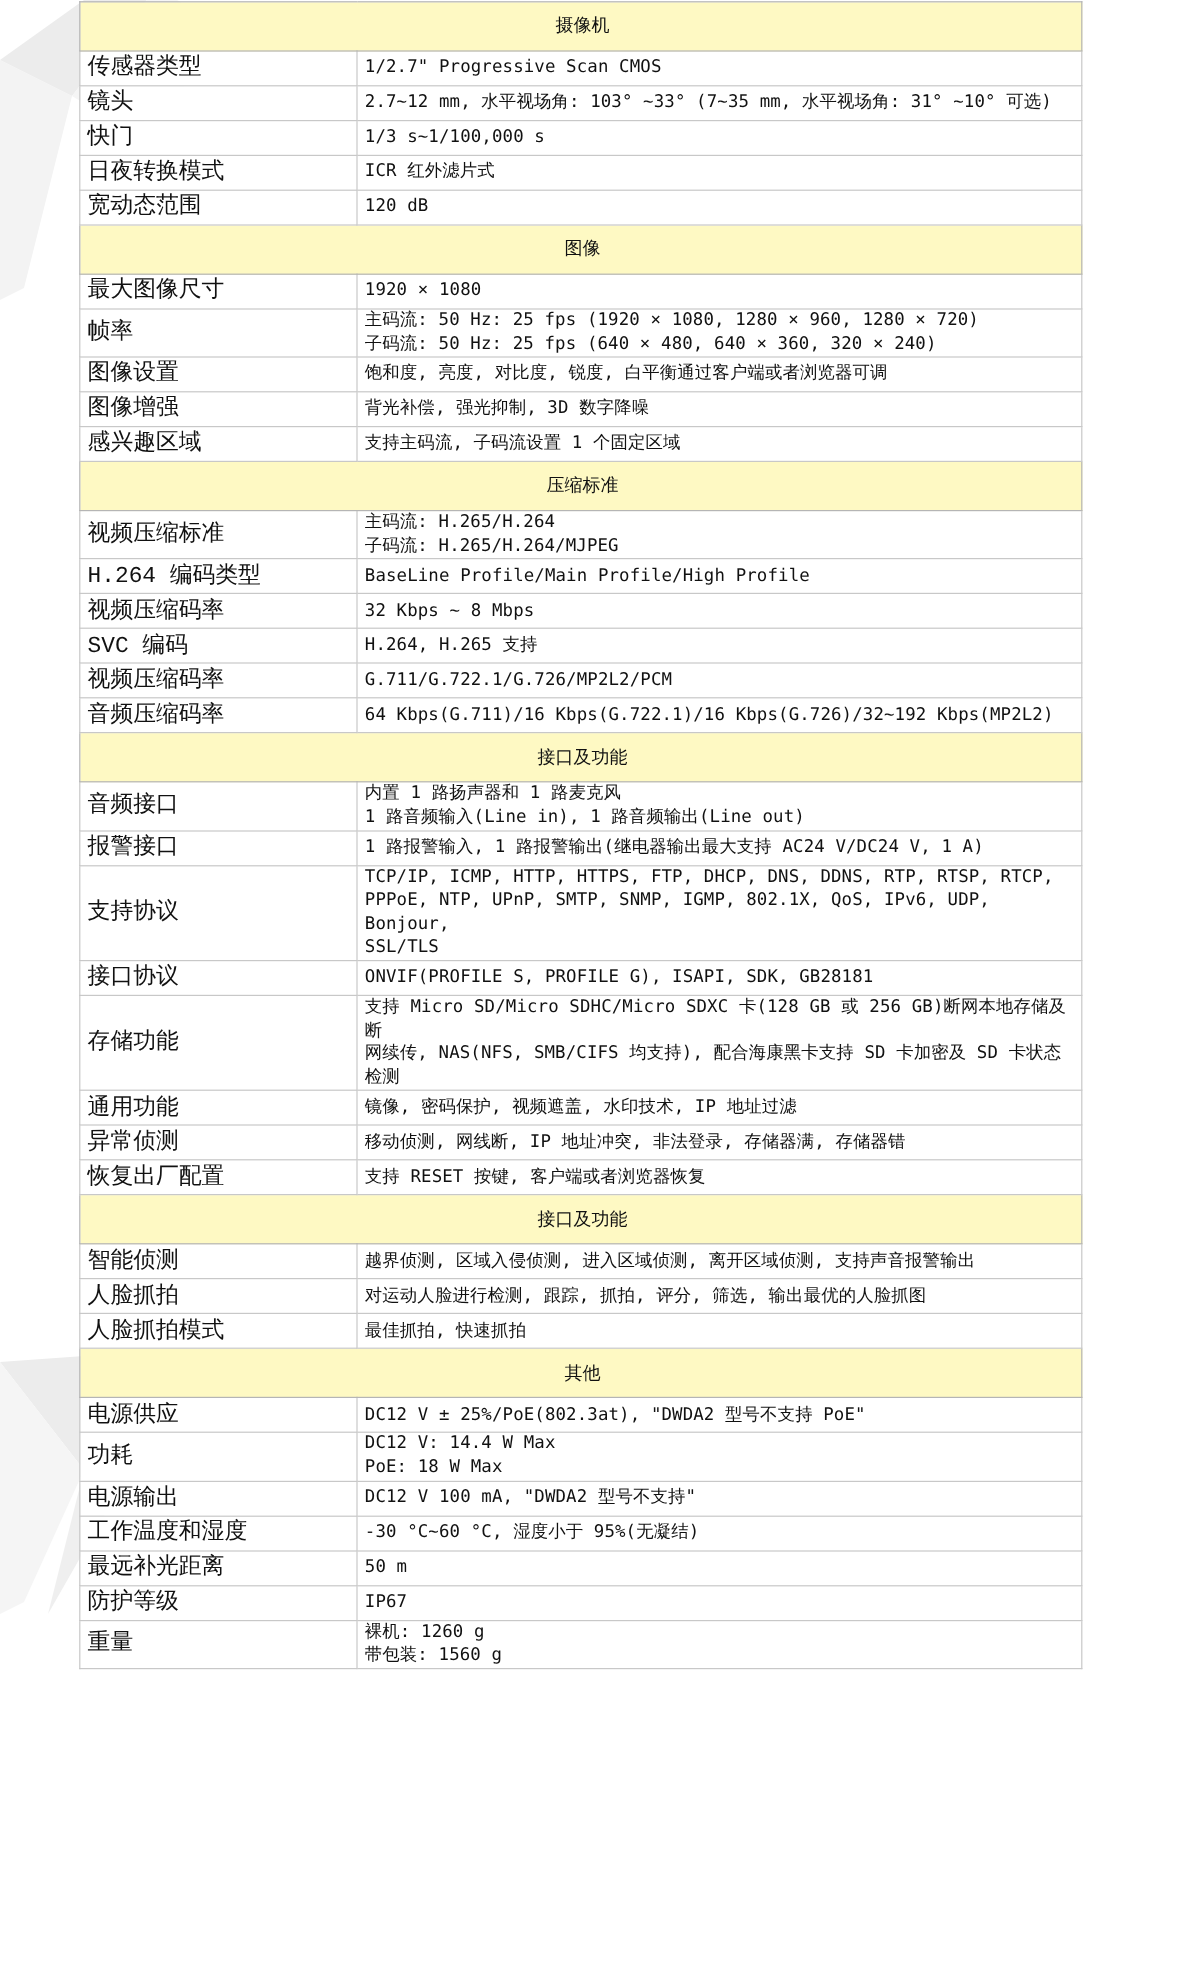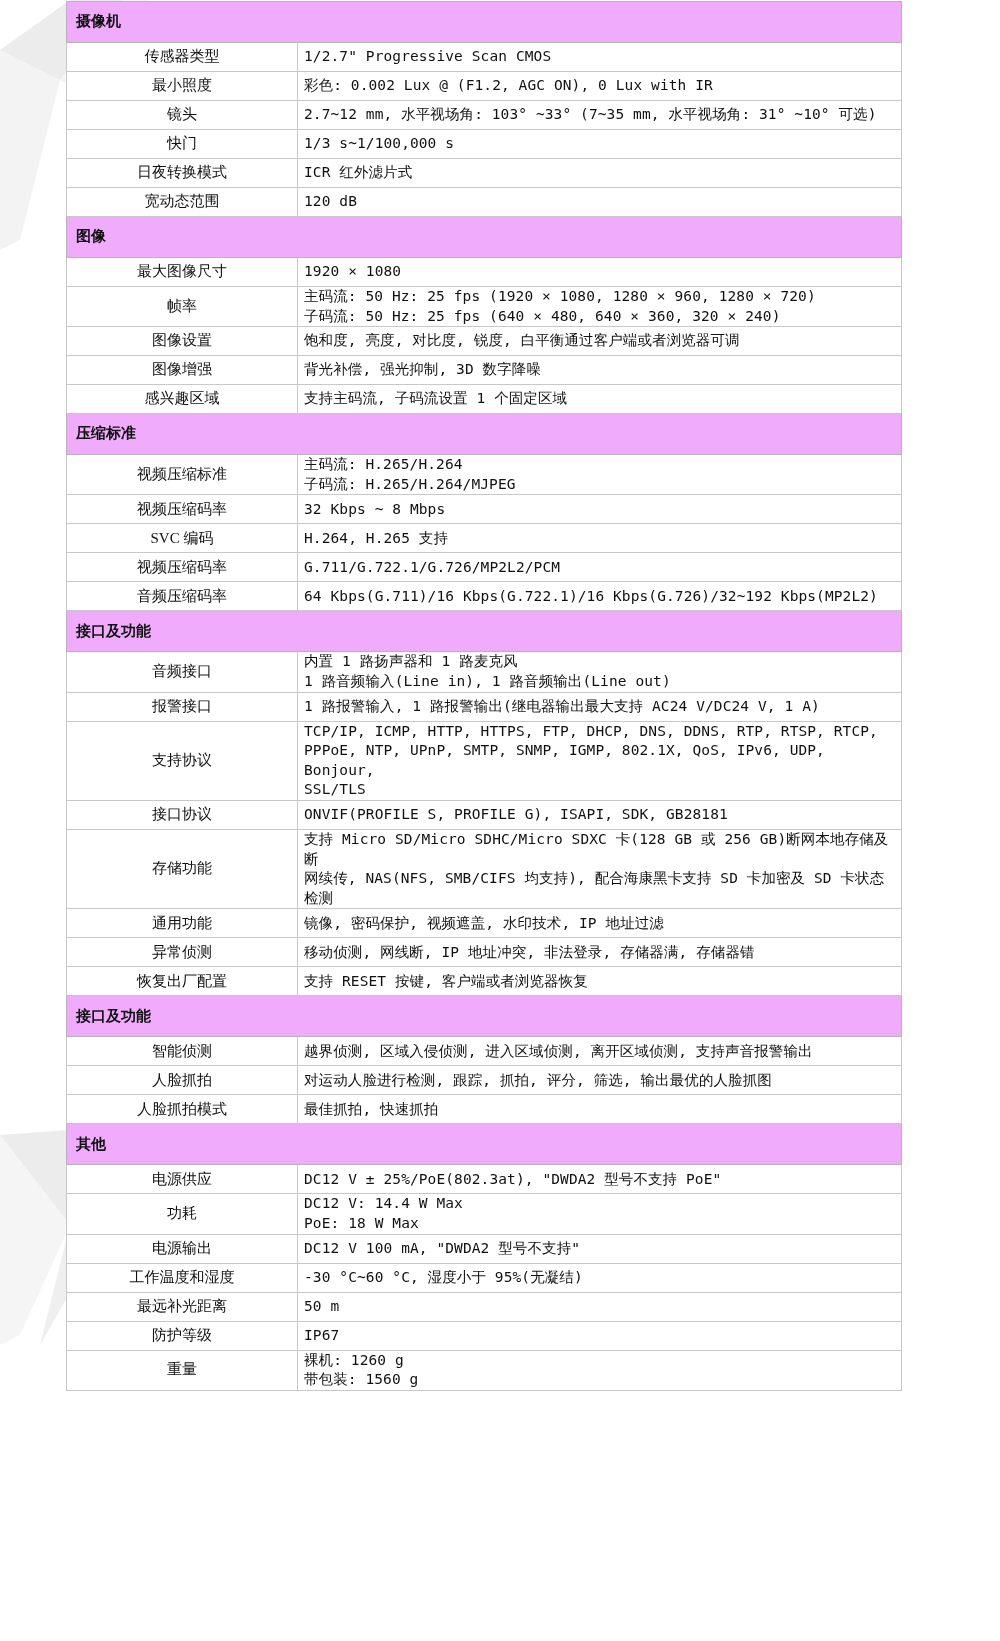--- a/index.html
+++ b/index.html
@@ -31,33 +31,33 @@
   .spec-table col.c-label { width: 231px; }
   .spec-table col.c-value { width: 604px; }
   .spec-table td {
     border: 1.5px solid #c8c8c8;
     padding: 0 6px;
     vertical-align: middle;
     line-height: 19.6px;
     background: #ffffff;
   }
   .spec-table tr.section td {
-    background: #f0abfc;
+    background: #fef9c3;
     height: 40px;
     padding-left: 9px;
-    font-weight: bold;
+    font-weight: normal;
     font-family: "DejaVu Sans", sans-serif;
     font-size: 15px;
     border-color: #b5b5b5;
+    text-align: center;
   }
   .spec-table tr.row td { height: 28px; }
   .spec-table td.label {
-    font-family: Liberation Serif, serif;
-    font-size: 15px;
-    text-align: center;
+    font-family: Liberation Mono, monospace;
+    font-size: 19px;
   }
   .spec-table td.value {
     white-space: pre-line;
     letter-spacing: 0.1px;
   }
 </style>
 </head>
 <body>
 
 <svg class="watermark" style="top:-10px;" viewBox="0 0 240 260">
@@ -80,24 +80,20 @@
   <tbody id="spec-body">
 
     <tr class="section">
         <td colspan="2">摄像机</td>
       </tr>
     <tr class="row">
         <td class="label">传感器类型</td>
         <td class="value">1/2.7" Progressive Scan CMOS</td>
       </tr>
     <tr class="row">
-        <td class="label">最小照度</td>
-        <td class="value">彩色: 0.002 Lux @ (F1.2, AGC ON), 0 Lux with IR</td>
-      </tr>
-    <tr class="row">
         <td class="label">镜头</td>
         <td class="value">2.7~12 mm, 水平视场角: 103° ~33°  (7~35 mm, 水平视场角: 31° ~10° 可选)</td>
       </tr>
     <tr class="row">
         <td class="label">快门</td>
         <td class="value">1/3 s~1/100,000 s</td>
       </tr>
     <tr class="row">
         <td class="label">日夜转换模式</td>
         <td class="value">ICR 红外滤片式</td>
@@ -132,20 +128,24 @@
         <td class="value">支持主码流, 子码流设置 1 个固定区域</td>
       </tr>
 
     <tr class="section">
         <td colspan="2">压缩标准</td>
       </tr>
     <tr class="row">
         <td class="label">视频压缩标准</td>
         <td class="value">主码流: H.265/H.264
 子码流: H.265/H.264/MJPEG</td>
+      </tr>
+    <tr class="row">
+        <td class="label">H.264 编码类型</td>
+        <td class="value">BaseLine Profile/Main Profile/High Profile</td>
       </tr>
     <tr class="row">
         <td class="label">视频压缩码率</td>
         <td class="value">32 Kbps ~ 8 Mbps</td>
       </tr>
     <tr class="row">
         <td class="label">SVC 编码</td>
         <td class="value">H.264, H.265 支持</td>
       </tr>
     <tr class="row">

